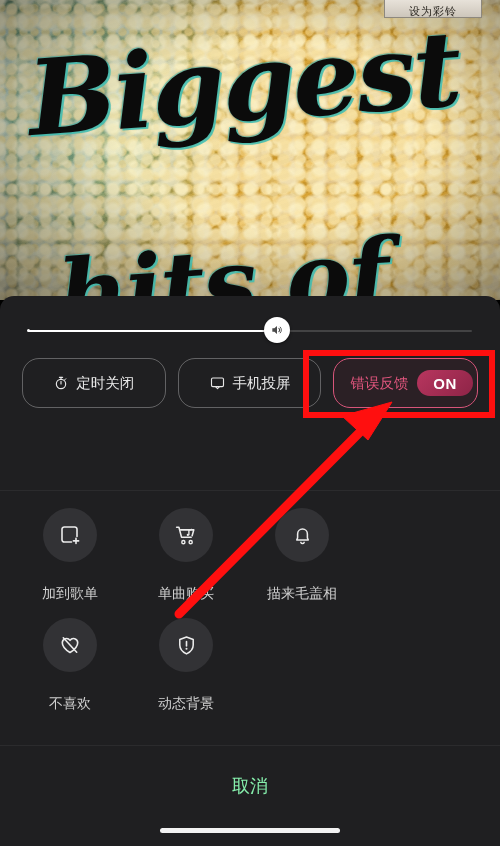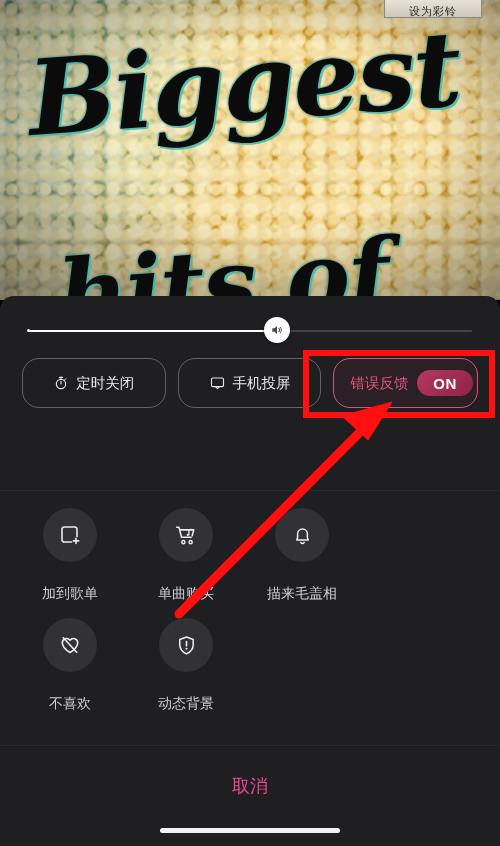--- a/index.html
+++ b/index.html
@@ -152,21 +152,21 @@
     display:flex;align-items:center;justify-content:center;
   }
   .cell-label{
     color:#cfcfcf;font-size:14px;line-height:1;white-space:nowrap;
   }
 
   
   .cancel{
     position:absolute;left:0;top:460px;width:500px;height:60px;
     display:flex;align-items:center;justify-content:center;
-    color:#ec4899;font-size:18px;
+    color:#86efac;font-size:18px;
   }
   .home-bar{
     position:absolute;left:160px;top:828px;width:180px;height:5px;
     background:#f2f2f2;border-radius:3px;
   }
 
   
   .anno{position:absolute;left:0;top:0;width:500px;height:846px;pointer-events:none;}
   .anno-rect{
     position:absolute;left:303px;top:350px;width:192px;height:68px;

